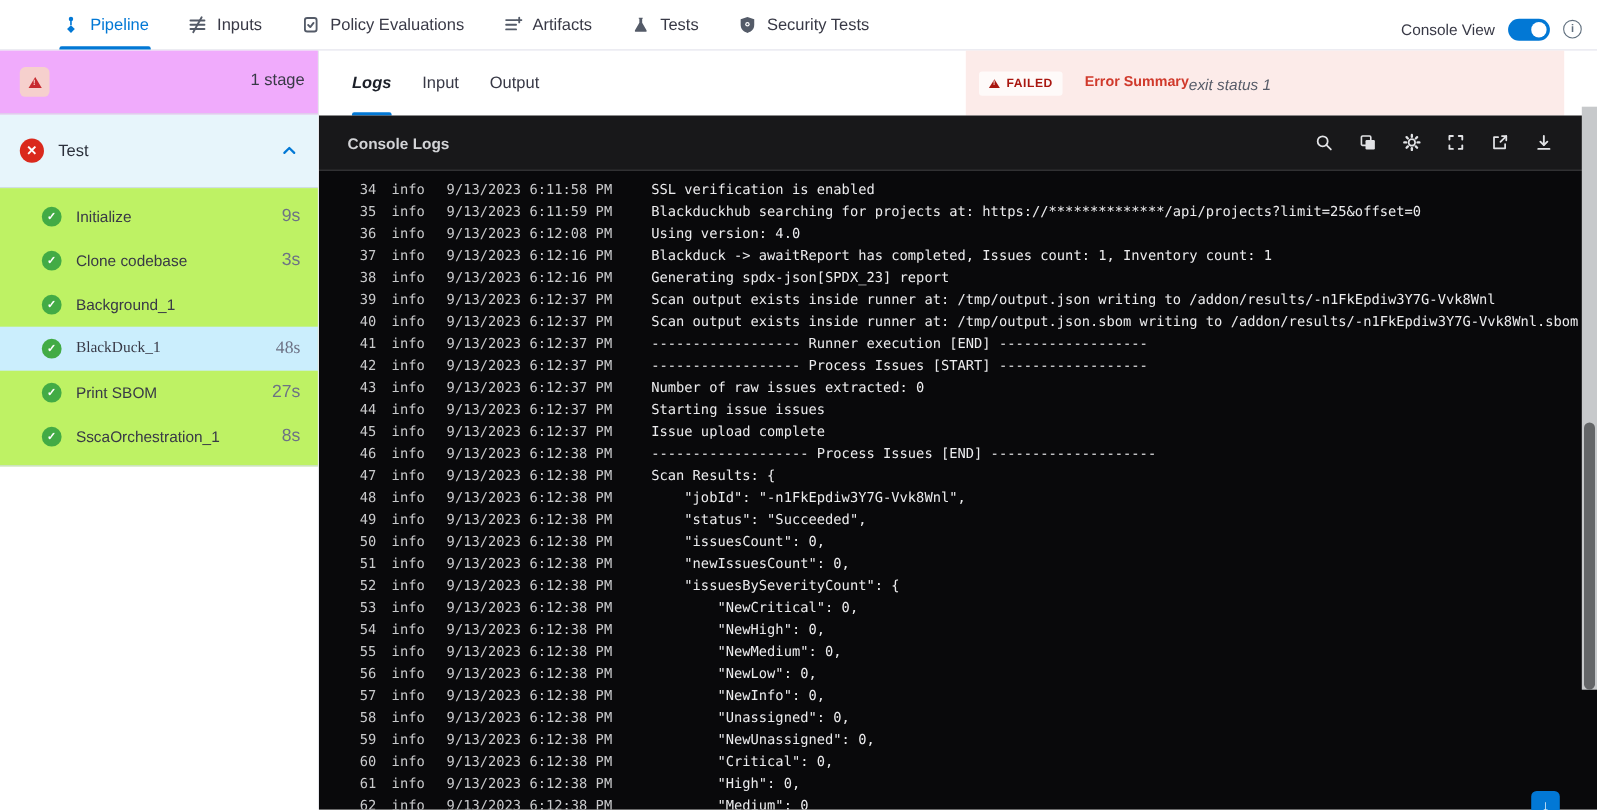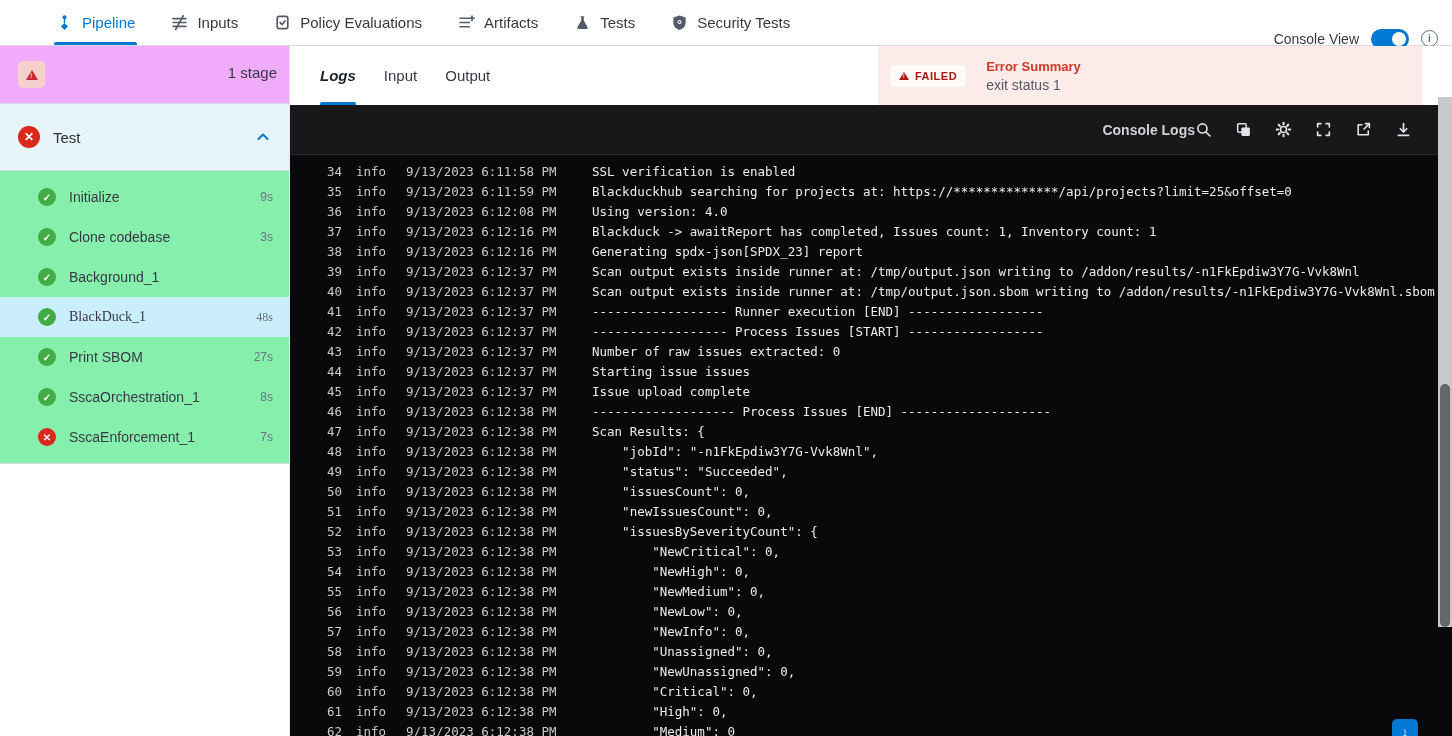--- a/index.html
+++ b/index.html
@@ -19,21 +19,21 @@
   .tab-icon { width:17px; height:17px; display:inline-flex; color:#545b68; }
   .nav-tab[data-active="true"] .tab-icon { color:#0278d5; }
   .tab-icon svg { display:none; width:17px; height:17px; }
   .tab-icon[data-icon="pipeline-icon"] svg.pipeline-icon,
   .tab-icon[data-icon="inputs-icon"] svg.inputs-icon,
   .tab-icon[data-icon="policy-evaluations-icon"] svg.policy-evaluations-icon,
   .tab-icon[data-icon="artifacts-icon"] svg.artifacts-icon,
   .tab-icon[data-icon="tests-icon"] svg.tests-icon,
   .tab-icon[data-icon="security-tests-icon"] svg.security-tests-icon { display:block; }
 
-  .topbar-right { position:absolute; right:14px; top:16px; height:45px; display:flex;
+  .topbar-right { position:absolute; right:14px; top:4px; height:45px; display:flex;
     align-items:center; gap:12px; }
   .console-view-label { font-size:14px; color:#383946; }
   .toggle { position:relative; width:38px; height:20px; border-radius:10px; background:#0278d5; cursor:pointer; }
   .toggle .knob { position:absolute; right:3px; top:3px; width:14px; height:14px;
     border-radius:50%; background:#fff; }
   .info-icon { width:17px; height:17px; border-radius:50%; border:1.5px solid #61707f;
     color:#61707f; font-size:10px; font-weight:700; display:flex; align-items:center;
     justify-content:center; cursor:pointer; }
 
   
@@ -50,57 +50,57 @@
   .stage-count { position:absolute; right:12px; top:18px; font-size:15px; color:#383946; }
 
   .stage-header { height:66px; background:#e7f5fb; display:flex; align-items:center;
     padding:0 18px; cursor:pointer; }
   .status-circle { border-radius:50%; display:flex; align-items:center; justify-content:center;
     color:#fff; font-weight:700; }
   .stage-header .status-circle { width:22px; height:22px; background:#da291c; font-size:12px; }
   .stage-name { margin-left:13px; font-size:15px; color:#2b303b; font-weight:500; flex:1; }
   .chevron-up { width:16px; height:16px; }
 
-  .steps { background:#86efac; padding:6px 0; border-bottom:1px solid #d2dde3; }
+  .steps { background:#bef264; padding:6px 0; border-bottom:1px solid #d2dde3; }
   .steps-sep { height:1px; background:#cfdde4; margin:0 0; }
   .step-row { height:40px; display:flex; align-items:center; padding:0 16px 0 38px; cursor:pointer; }
   .step-row[data-selected="true"] { background:#cbeefd;font-family:Liberation Serif, serif; }
   .step-icon { width:18px; height:18px; border-radius:50%; display:flex; align-items:center;
     justify-content:center; color:#fff; font-size:10px; font-weight:800; flex:0 0 18px; }
   .step-icon[data-status="success"] { background:#42ab45; }
   .step-icon[data-status="success"]::before { content:"\2713"; }
   .step-icon[data-status="failed"] { background:#da291c; }
   .step-icon[data-status="failed"]::before { content:"\2715"; }
   .step-label { margin-left:13px; font-size:14px; color:#383946; flex:1; white-space:nowrap; }
-  .step-duration { font-size:12px; color:#6d7285; }
+  .step-duration { font-size:16px; color:#6d7285; }
 
   
   .main { position:absolute; left:290px; top:46px; width:1162px; height:690px; }
   .logtabs-row { position:absolute; left:0; top:0; width:1162px; height:59px; background:#fff; }
   .log-tabs { display:flex; height:59px; align-items:stretch; padding-left:30px; gap:28px; }
   .log-tab { position:relative; display:flex; align-items:center; font-size:15px;
     color:#383946; cursor:pointer; }
   .log-tab[data-active="true"] { font-weight:700; color:#1c2029;font-style:italic; }
   .log-tab[data-active="true"]::after { content:""; position:absolute; left:0; right:0;
     bottom:0; height:3px; background:#0278d5; border-radius:2px 2px 0 0; }
 
   .error-panel { position:absolute; left:588px; top:0; width:544px; height:59px;
     background:#fcebe9; display:flex; align-items:center; padding-left:12px; gap:20px; }
   .failed-badge { display:flex; align-items:center; gap:6px; background:rgba(255,255,255,0.72);
     border-radius:3px; padding:5px 9px; font-size:11px; font-weight:800; letter-spacing:0.5px;
     color:#a91710; }
   .failed-badge .tri { border-left-width:5px; border-right-width:5px; border-bottom:8px solid #a91710; }
   .failed-badge .tri::after { content:"!"; font-size:6px; left:-1.3px; top:1.5px; color:#fcebe9; }
-  .error-texts { display:flex; flex-direction:column; }
+  .error-texts { display:flex; flex-direction:row; }
   .error-title { font-size:13px; font-weight:700; color:#d0392b; }
-  .error-msg { font-size:14px; color:#565b68; margin-top:3px; }
+  .error-msg { font-size:14px; color:#565b68; margin-top:3px;font-style:italic; }
 
   
   .console-header { position:absolute; left:0; top:59px; width:1162px; height:50px;
-    background:#18181a; border-bottom:1px solid #2c2c2e; display:flex; align-items:center;text-align:right; }
+    background:#18181a; border-bottom:1px solid #2c2c2e; display:flex; align-items:center; }
   .console-title { font-size:14px; font-weight:700; color:#d2d3d6; padding-left:26px; flex:1; }
   .console-toolbar { display:flex; align-items:center; gap:23px; margin-right:40px; }
   .toolbar-icon { width:17px; height:17px; color:#e2e3e6; cursor:pointer; display:inline-flex; }
   .toolbar-icon svg { display:none; width:17px; height:17px; }
   .toolbar-icon[data-icon="search-icon"] svg.search-icon,
   .toolbar-icon[data-icon="copy-icon"] svg.copy-icon,
   .toolbar-icon[data-icon="settings-icon"] svg.settings-icon,
   .toolbar-icon[data-icon="fullscreen-icon"] svg.fullscreen-icon,
   .toolbar-icon[data-icon="open-in-new-icon"] svg.open-in-new-icon,
   .toolbar-icon[data-icon="download-icon"] svg.download-icon { display:block; }
@@ -262,25 +262,20 @@
           <span class="step-label">Print SBOM</span>
           <span class="step-duration">27s</span>
         </div>
 
         <div class="step-row" data-status="success" data-selected="false">
           <span class="step-icon" data-status="success"></span>
           <span class="step-label">SscaOrchestration_1</span>
           <span class="step-duration">8s</span>
         </div>
 
-        <div class="step-row" data-status="failed" data-selected="false">
-          <span class="step-icon" data-status="failed"></span>
-          <span class="step-label">SscaEnforcement_1</span>
-          <span class="step-duration">7s</span>
-        </div>
       </div>
   </div>
 
   <div class="main">
     <div class="logtabs-row">
       <div class="log-tabs">
 
           <div class="log-tab" data-active="true">
             <span>Logs</span>
           </div>

